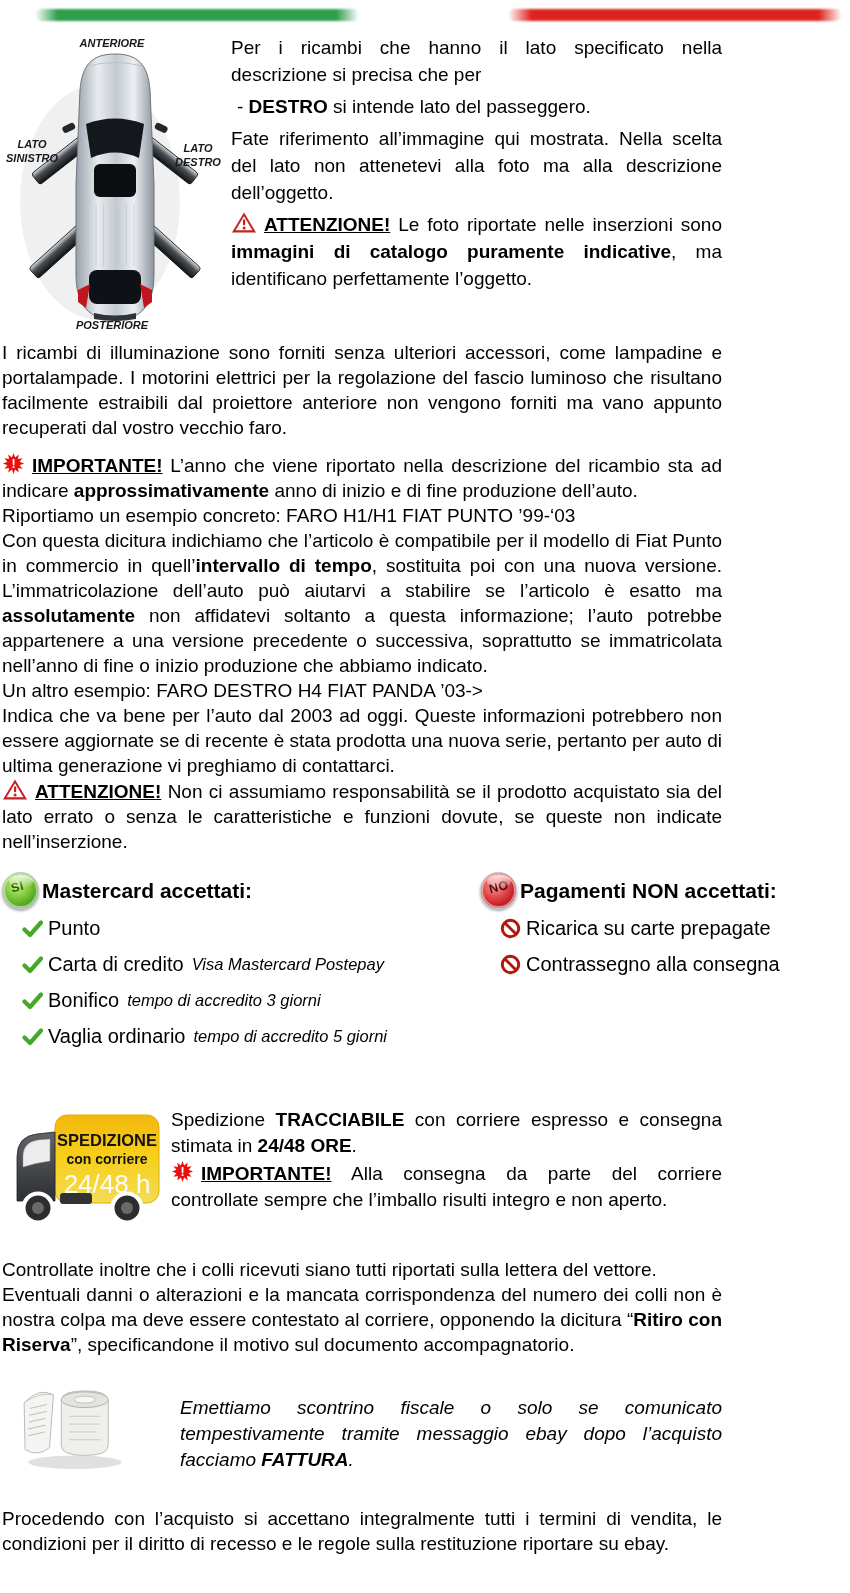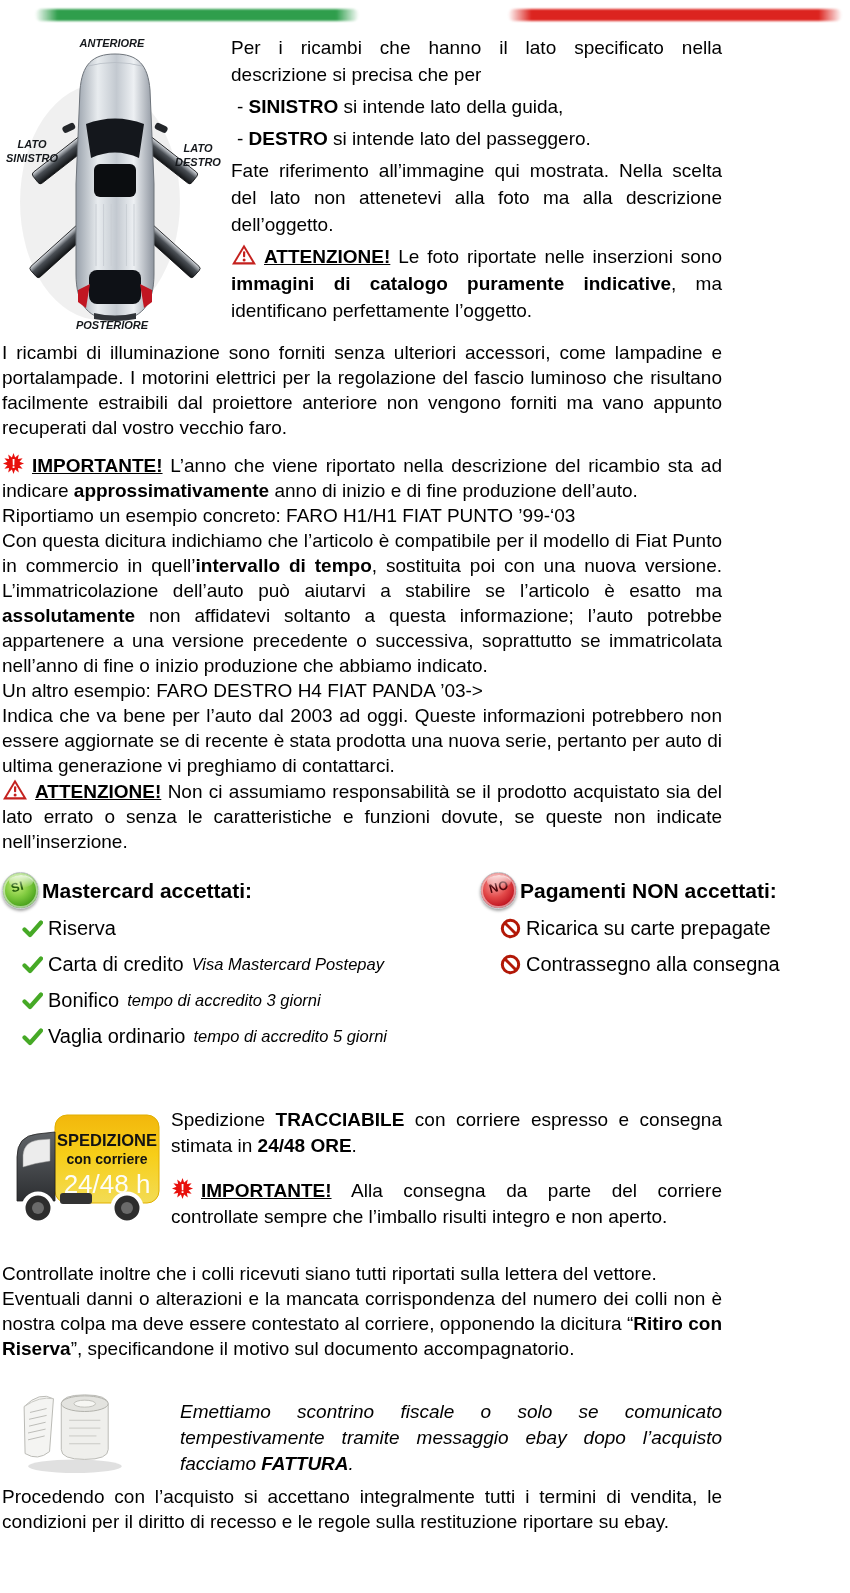--- a/index.html
+++ b/index.html
@@ -51,26 +51,26 @@
   .pay-item .picon{flex:0 0 auto;margin-right:5px;line-height:0;}
   .pay-name{white-space:nowrap;}
   .pay-note{font-style:italic;font-size:16.5px;margin-left:8px;white-space:nowrap;}
 
   
   .media-row{display:flex;align-items:flex-start;}
   .ship-row{margin-top:46px;}
   .truck-fig{flex:0 0 166px;padding-left:3px;padding-top:2px;}
   .media-text{flex:1;}
   .media-text p{line-height:26px;}
-  .media-text .first{margin-bottom:18px;}
+  .media-text .first{margin-bottom:1px;}
   .carrier-par{margin-top:24px;}
   .receipt-row{margin-top:28px;}
   .receipt-fig{flex:0 0 166px;padding-left:12px;}
   .receipt-text{padding-top:10px;font-style:italic;}
-  .final-par{}
+  .final-par{margin-top:26px;}
 </style>
 </head>
 <body>
 
 <div class="page">
 
   <div class="top-bars">
     <div class="bar green"></div>
     <div class="bar red"></div>
   </div>
@@ -138,21 +138,20 @@
           <text x="30" y="114">LATO</text>
           <text x="30" y="128">SINISTRO</text>
           <text x="196" y="118">LATO</text>
           <text x="196" y="132">DESTRO</text>
           <text x="110" y="295">POSTERIORE</text>
         </g>
       </svg>
     </div>
     <div class="intro-text">
       <p class="jt"><span><span>Per i ricambi che hanno il lato specificato nella descrizione si precisa che per</span></span></p>
-      <p class="dash"><span><span>- </span><span class="b">SINISTRO</span><span> si intende lato della guida,</span></span></p>
       <p class="dash"><span><span>- </span><span class="b">DESTRO</span><span> si intende lato del passeggero.</span></span></p>
       <p class="jt"><span><span>Fate riferimento all’immagine qui mostrata. Nella scelta del lato non attenetevi alla foto ma alla descrizione dell’oggetto.</span></span></p>
       <p class="jt"><span class="inline-icon"><svg width="26" height="23" viewBox="0 0 26 23">
               <path d="M13 1.5 L25 21.5 H1 Z" fill="#c4211e"></path>
               <path d="M13 5.2 L21.4 19.3 H4.6 Z" fill="#fff"></path>
               <rect x="12" y="8.2" width="2.2" height="6" rx="1" fill="#c4211e"></rect>
               <circle cx="13.1" cy="17" r="1.5" fill="#c4211e"></circle>
             </svg></span><span><span class="b i u">ATTENZIONE!</span><span> Le foto riportate nelle inserzioni sono </span><span class="b">immagini di catalogo puramente indicative</span><span>, ma identificano perfettamente l’oggetto.</span></span></p>
     </div>
   </div>
@@ -179,21 +178,21 @@
       <div class="pay-header">
         <span class="badge si">
             <span class="badge-label">SI</span>
           </span>
         <span class="pay-title">Mastercard accettati:</span>
       </div>
       <div class="pay-item">
         <span class="picon"><svg width="21" height="18" viewBox="0 0 21 18">
               <path d="M2.5 9.5 L8 15 L19 2.5" fill="none" stroke="#46a926" stroke-width="4.2" stroke-linecap="round" stroke-linejoin="round"></path>
             </svg></span>
-        <span class="pay-name">Riserva</span>
+        <span class="pay-name">Punto</span>
       </div>
       <div class="pay-item">
         <span class="picon"><svg width="21" height="18" viewBox="0 0 21 18">
               <path d="M2.5 9.5 L8 15 L19 2.5" fill="none" stroke="#46a926" stroke-width="4.2" stroke-linecap="round" stroke-linejoin="round"></path>
             </svg></span>
         <span class="pay-name">Carta di credito</span>
         <span class="pay-note">Visa Mastercard Postepay</span>
       </div>
       <div class="pay-item">
         <span class="picon"><svg width="21" height="18" viewBox="0 0 21 18">

